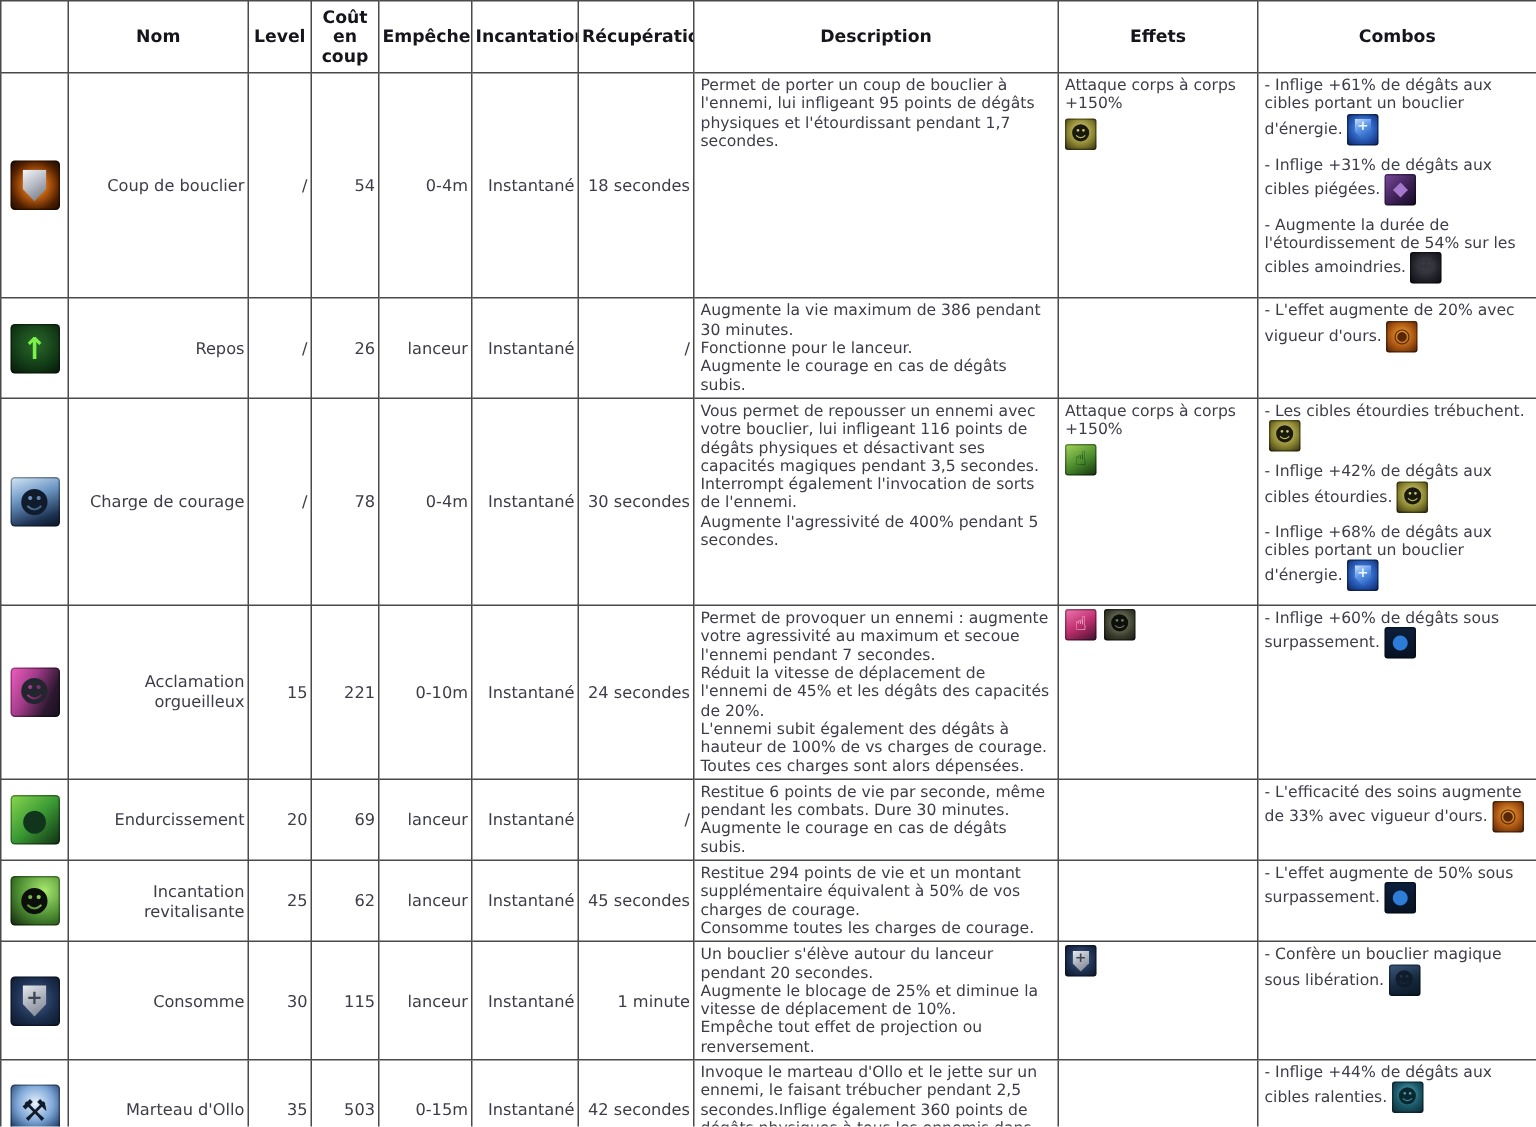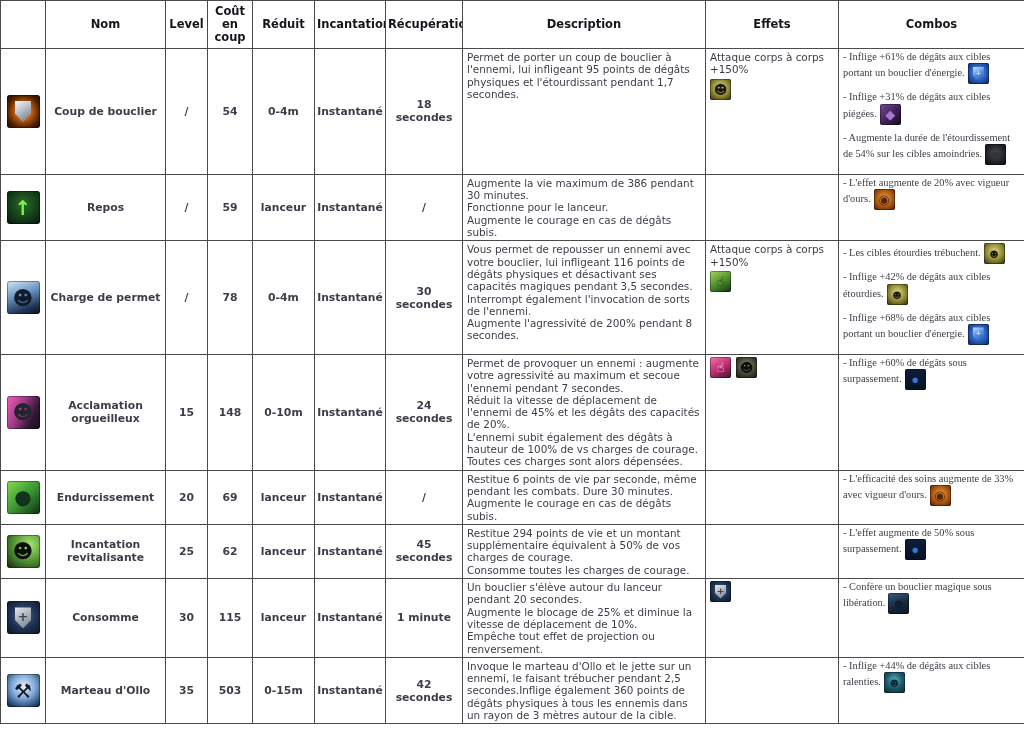--- a/index.html
+++ b/index.html
@@ -1,26 +1,26 @@
 <!DOCTYPE html>
 <html><head>
 <meta charset="utf-8">
 <style>
   html,body{margin:0;padding:0;background:#ffffff;}
   body{width:1024px;height:751px;font-family:"DejaVu Sans",sans-serif;color:#3d3d49;}
   table{border-collapse:collapse;table-layout:fixed;width:1024px;}
   td,th{border:1px solid #4a4a4a;overflow:hidden;box-sizing:border-box;}
   th{font-size:11.5px;font-weight:bold;color:#15151c;text-align:center;vertical-align:middle;padding:2px;line-height:13px;background:#ffffff;}
-  .c-center{text-align:center;vertical-align:middle;font-size:10.8px;padding:1px 2px;line-height:13px;font-weight:bold;}
+  .c-center{text-align:right;vertical-align:middle;font-size:10.8px;padding:1px 2px;line-height:13px;}
   .c-icon{text-align:center;vertical-align:middle;}
   .c-left{vertical-align:top;text-align:left;padding:2px 4px;font-size:10.4px;line-height:12.3px;}
   .desc{white-space:pre-line;}
   .effet-text{margin-bottom:3px;}
   .icons-row .ic{margin-right:5px;}
-  .combo{margin-bottom:7px;font-family:Liberation Serif, serif;}
+  .combo{margin-bottom:7px;}
   .combo .ic{vertical-align:middle;margin-left:3px;}
   
   .ic{display:inline-flex;align-items:center;justify-content:center;position:relative;border-radius:2px;box-shadow:0 0 0 1px rgba(0,0,0,0.35) inset;}
   .ic.skill{width:33px;height:33px;border-radius:3px;}
   .ic.mini{width:21px;height:21px;}
   .glyph{line-height:1;display:block;}
   .ic.skill .glyph{font-size:20px;}
   .ic.mini .glyph{font-size:13px;}
   .shield{display:block;position:relative;clip-path:polygon(0% 0%,100% 0%,100% 60%,50% 100%,0% 60%);}
   .ic.skill .shield{width:16px;height:21px;}
@@ -84,21 +84,21 @@
       <col style="width:243px">
       <col style="width:133px">
       <col style="width:186px">
   </colgroup>
   <thead>
     <tr id="header-row" style="height:48px">
         <th></th>
         <th>Nom</th>
         <th>Level</th>
         <th>Coût en coup</th>
-        <th>Réduit</th>
+        <th>Empêche</th>
         <th>Incantation</th>
         <th>Récupération</th>
         <th>Description</th>
         <th>Effets</th>
         <th>Combos</th>
       </tr>
   </thead>
   <tbody id="table-body">
       <tr style="height: 98px;">
         <td class="c-icon"><span class="ic skill bg-flame">
@@ -132,50 +132,50 @@
               <span class="glyph g-shadow">☻</span>
             </span></div>
         </td>
       </tr>
       <tr style="height: 44px;">
         <td class="c-icon"><span class="ic skill bg-darkgreen">
             <span class="glyph g-arrow">↑</span>
           </span></td>
         <td class="c-center">Repos</td>
         <td class="c-center">/</td>
-        <td class="c-center">59</td>
+        <td class="c-center">26</td>
         <td class="c-center">lanceur</td>
         <td class="c-center">Instantané</td>
         <td class="c-center">/</td>
         <td class="c-left">
           <div class="desc">Augmente la vie maximum de 386 pendant 30 minutes.
 Fonctionne pour le lanceur.
 Augmente le courage en cas de dégâts subis.</div>
         </td>
         <td class="c-left"></td>
         <td class="c-left">
           <div class="combo"><span>- L'effet augmente de 20% avec vigueur d'ours.</span><span class="ic mini bg-bear">
               <span class="glyph g-bear">◉</span>
             </span></div>
         </td>
       </tr>
       <tr style="height: 91px;">
         <td class="c-icon"><span class="ic skill bg-bull">
             <span class="glyph g-darkblue">☻</span>
           </span></td>
-        <td class="c-center">Charge de permet</td>
+        <td class="c-center">Charge de courage</td>
         <td class="c-center">/</td>
         <td class="c-center">78</td>
         <td class="c-center">0-4m</td>
         <td class="c-center">Instantané</td>
         <td class="c-center">30 secondes</td>
         <td class="c-left">
           <div class="desc">Vous permet de repousser un ennemi avec votre bouclier, lui infligeant 116 points de dégâts physiques et désactivant ses capacités magiques pendant 3,5 secondes.
 Interrompt également l'invocation de sorts de l'ennemi.
-Augmente l'agressivité de 200% pendant 8 secondes.</div>
+Augmente l'agressivité de 400% pendant 5 secondes.</div>
         </td>
         <td class="c-left">
           <div class="effet-text">Attaque corps à corps +150%</div>
           <div class="icons-row"><span class="ic mini bg-greenhand">
               <span class="glyph g-darkgreenblob">☝</span>
             </span></div>
         </td>
         <td class="c-left">
           <div class="combo"><span>- Les cibles étourdies trébuchent.</span><span class="ic mini bg-olive">
               <span class="glyph g-darkolive">☻</span>
@@ -189,21 +189,21 @@
               </span>
             </span></div>
         </td>
       </tr>
       <tr style="height: 84px;">
         <td class="c-icon"><span class="ic skill bg-roar">
             <span class="glyph g-darkhelm">☻</span>
           </span></td>
         <td class="c-center">Acclamation orgueilleux</td>
         <td class="c-center">15</td>
-        <td class="c-center">148</td>
+        <td class="c-center">221</td>
         <td class="c-center">0-10m</td>
         <td class="c-center">Instantané</td>
         <td class="c-center">24 secondes</td>
         <td class="c-left">
           <div class="desc">Permet de provoquer un ennemi : augmente votre agressivité au maximum et secoue l'ennemi pendant 7 secondes.
 Réduit la vitesse de déplacement de l'ennemi de 45% et les dégâts des capacités de 20%.
 L'ennemi subit également des dégâts à hauteur de 100% de vs charges de courage.
 Toutes ces charges sont alors dépensées.</div>
         </td>
         <td class="c-left">

